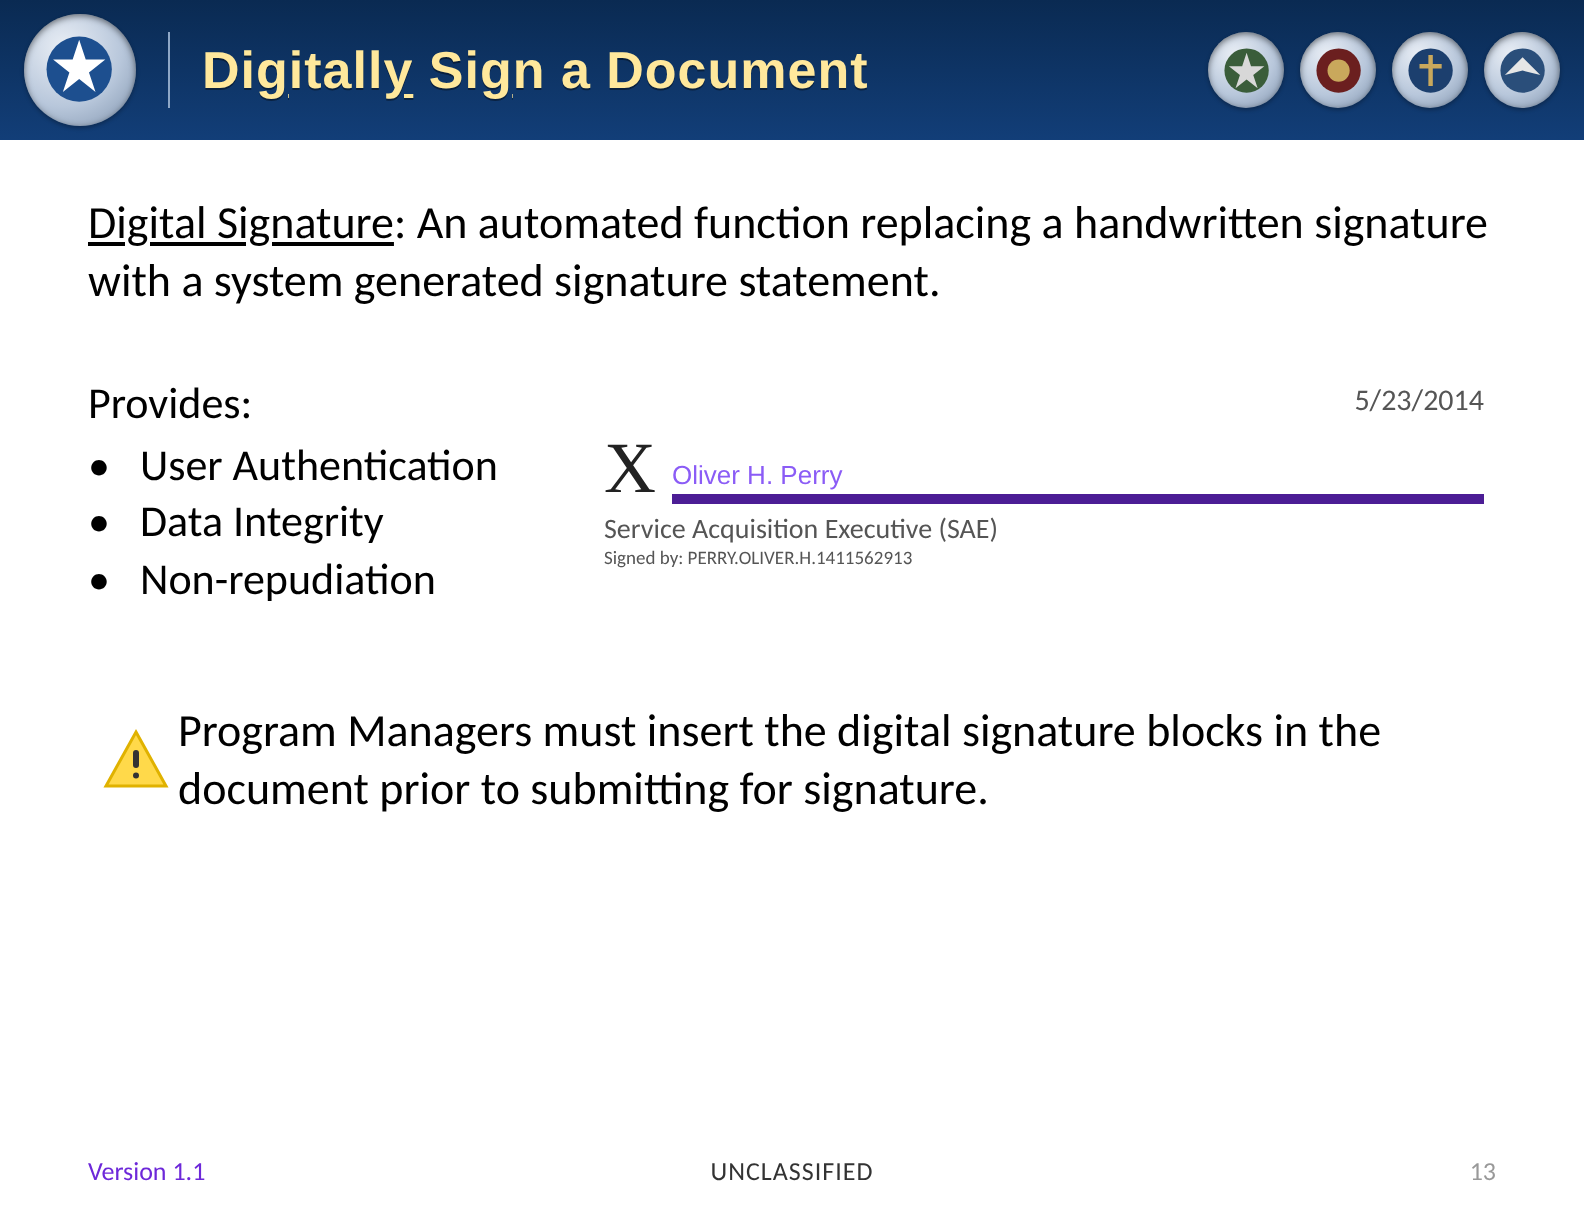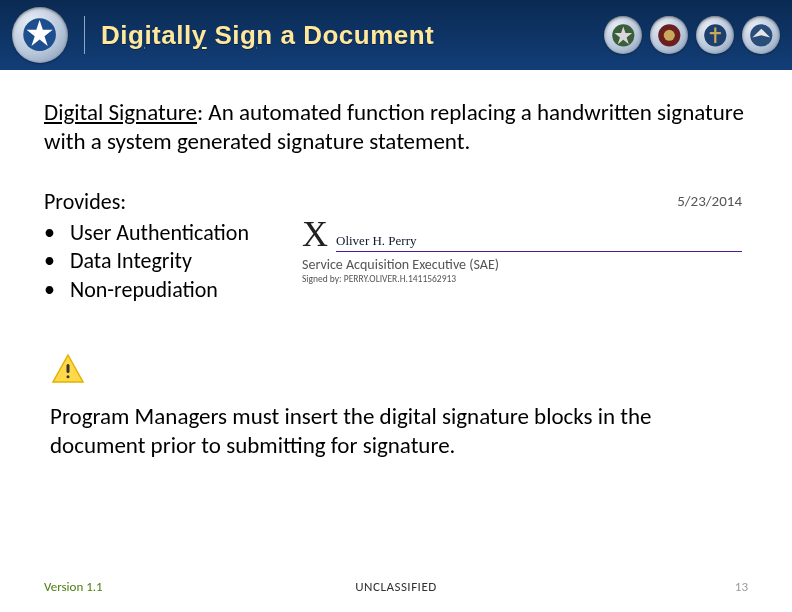--- a/index.html
+++ b/index.html
@@ -61,35 +61,35 @@
 
   .sig-block {
     border: none;
     padding: 4px 6px 6px 6px;
     font-family: Calibri, Arial, sans-serif;
     color:#333;
   }
   .sig-date { text-align:right; font-size: 15px; color:#555; }
   .sig-line { display:flex; align-items:flex-end; gap:8px; margin-top:6px; }
   .sig-x { font-family: 'Brush Script MT', cursive; font-size: 36px; line-height:1; color:#222; }
-  .sig-name { border-bottom: 1px solid #4c1d95; flex:1; font-size: 13px; padding-bottom:2px; font-family: Liberation Serif, serif; color:#0f172a; }
+  .sig-name { border-bottom: 5px solid #4c1d95; flex:1; font-size: 13px; padding-bottom:2px; font-family: Liberation Sans, sans-serif; color:#8b5cf6; }
   .sig-role { font-size: 14px; color:#555; margin-top:4px; }
   .sig-by { font-size: 9.5px; color:#555; }
 
-  .note-row { display:flex; align-items:flex-start; gap: 14px; margin-top: 48px; padding: 0 6px; flex-direction: column; }
+  .note-row { display:flex; align-items:center; gap: 3px; margin-top: 48px; padding: 0 6px; }
   .warn-icon { width: 36px; height: 36px; flex-shrink:0; }
   .note-text { font-size: 23px; line-height:1.25; }
 
   .footer {
     position:absolute; bottom: 18px; left:0; width:100%;
     display:flex; justify-content:space-between; align-items:center;
     padding: 0 44px;
     font-size: 13px;
   }
-  .footer .ver { color:#4d7c0f; }
+  .footer .ver { color:#6d28d9; }
   .footer .class { color:#333; font-weight:500; letter-spacing: .5px; position:absolute; left:50%; transform:translateX(-50%); }
   .footer .page { color:#999; }
 </style>
 </head>
 <body>
 
 <div class="header">
   <div class="seal large">
     <svg viewBox="0 0 24 24">
         <circle cx="12" cy="12" r="10" fill="#1d4f8f"></circle>

